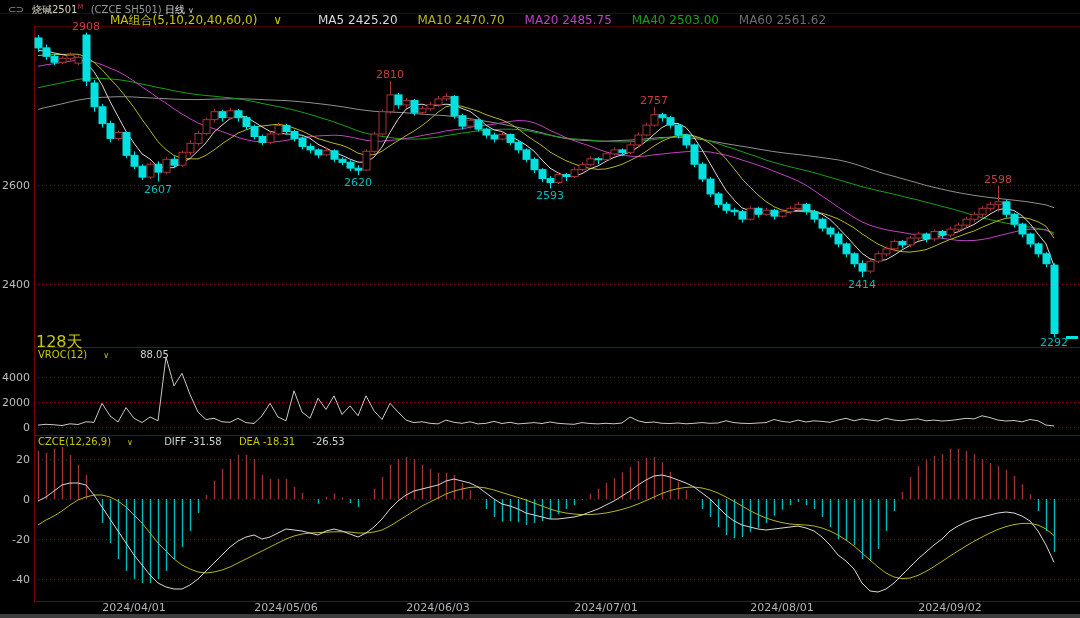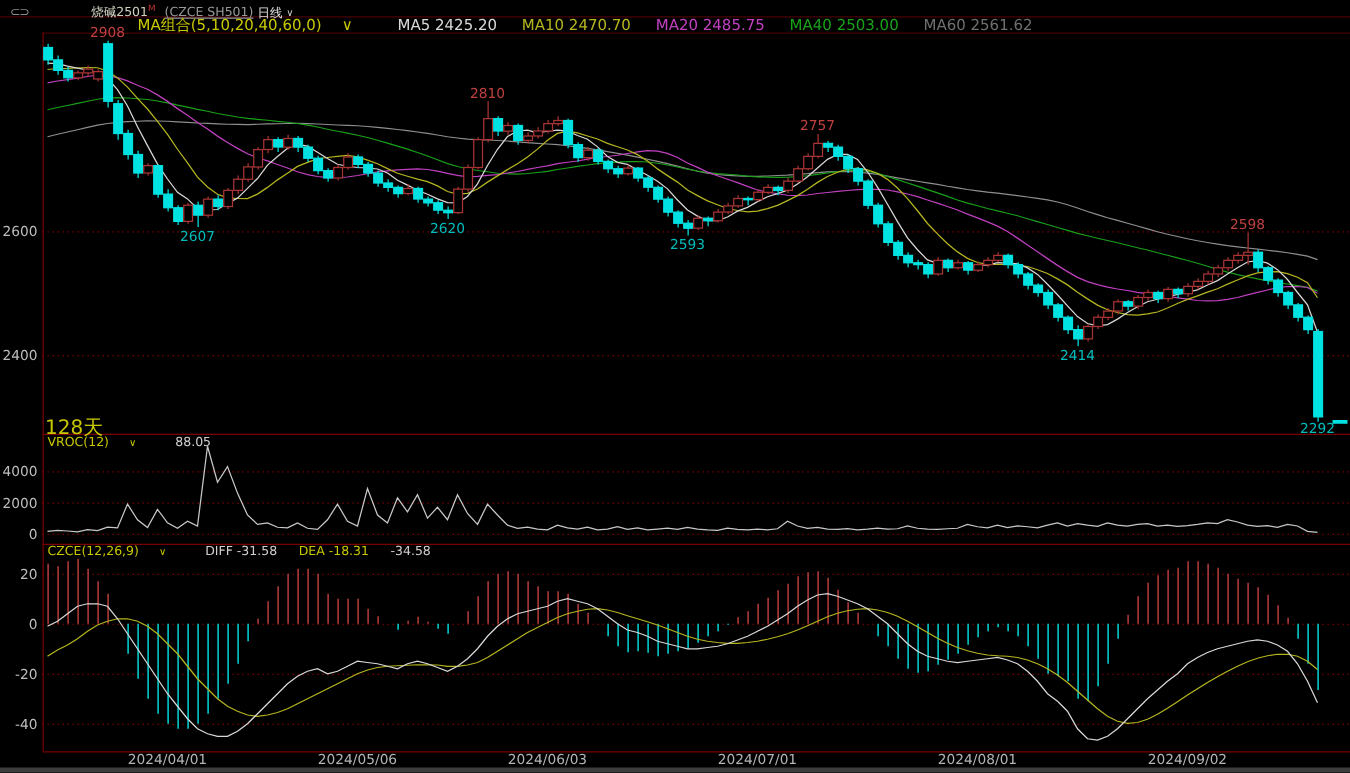--- a/index.html
+++ b/index.html
@@ -1,23 +1,23 @@
 <!DOCTYPE html>
 <html><head>
 <meta charset="utf-8">
 <style>
   html,body{margin:0;padding:0;background:#000;}
   body{position:relative;width:1080px;height:618px;overflow:hidden;
        font-family:"DejaVu Sans","Liberation Sans",sans-serif;}
   .abs{position:absolute;white-space:nowrap;}
   #title-bar{top:1px;left:8px;height:12px;font-size:10px;line-height:12px;color:#c8c8c8;}
   #title-bar .icon{color:#8a8a8a;letter-spacing:-1px;margin-right:6px;}
-  #title-bar .inst{color:#d0d0c0;margin-left:41px;}
+  #title-bar .inst{color:#d0d0c0;}
   #title-bar .sup{color:#c03434;font-size:7px;vertical-align:super;}
-  #title-bar .exch{color:#989898;margin-left:4px;text-decoration:underline;}
+  #title-bar .exch{color:#989898;margin-left:4px;}
   #title-bar .period{color:#e0e0e0;}
   #title-bar .chev{font-size:8px;margin-left:3px;}
   #ma-row{top:14px;left:110px;height:12px;font-size:12px;line-height:12px;}
   #ma-row span{margin-right:16px;}
   #vroc-row{top:349px;left:38px;font-size:10px;line-height:12px;}
   #macd-row{top:436px;left:38px;font-size:10px;line-height:12px;}
   #vroc-row span,#macd-row span{margin-right:14px;}
   .chev2{font-size:8px;margin-left:2px;margin-right:12px;}
   #days-label{top:332px;left:36px;font-size:16px;}
   #bottom-bar{left:0;top:614px;width:1080px;height:4px;background:#3d3d3d;}
@@ -476,16 +476,16 @@
 
 <div class="abs" id="vroc-row">
   <span style="color: rgb(200, 200, 0);"><span>VROC(12)</span><span class="chev2">∨</span></span>
   <span style="color: rgb(208, 208, 208);">88.05</span>
 </div>
 
 <div class="abs" id="macd-row">
   <span style="color: rgb(200, 200, 0);"><span>CZCE(12,26,9)</span><span class="chev2">∨</span></span>
   <span style="color: rgb(208, 208, 208);">DIFF -31.58</span>
   <span style="color: rgb(200, 200, 0);">DEA -18.31</span>
-  <span style="color: rgb(208, 208, 208);">-34.58</span>
+  <span style="color: rgb(208, 208, 208);">-26.53</span>
 </div>
 
 <div class="abs" id="bottom-bar"></div>
 
 </body></html>

